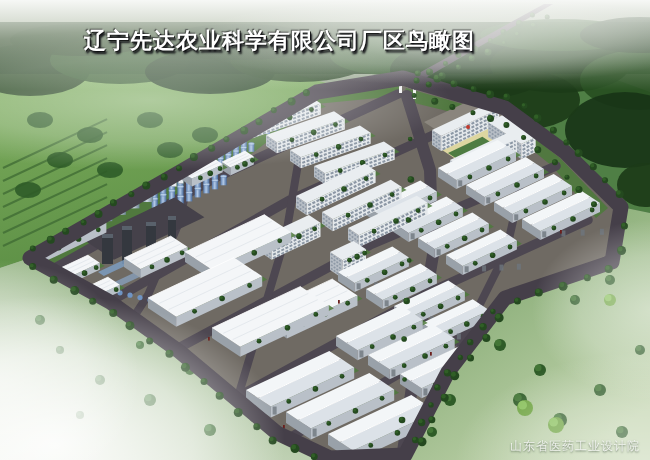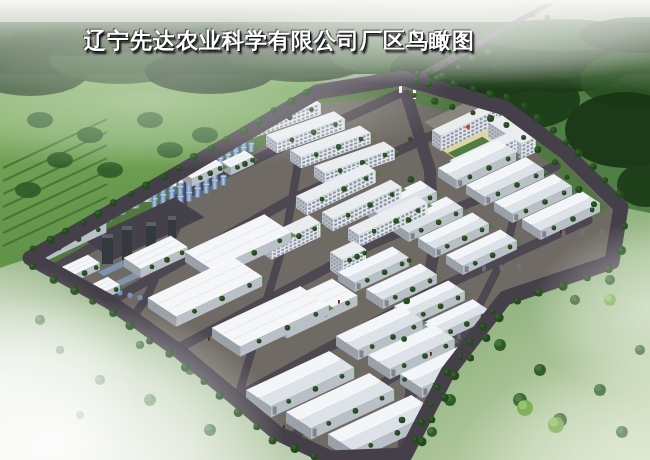--- a/index.html
+++ b/index.html
@@ -1790,13 +1790,14 @@
         <rect x="0" y="0" width="650" height="90" fill="url(#topFog)"></rect>
         <ellipse cx="55" cy="445" rx="230" ry="150" fill="url(#fogG)" opacity="0.95"></ellipse>
         <ellipse cx="0" cy="380" rx="140" ry="120" fill="url(#fogG)" opacity="0.6"></ellipse>
         <ellipse cx="645" cy="462" rx="190" ry="110" fill="url(#fogG)" opacity="0.5"></ellipse>
         <ellipse cx="652" cy="310" rx="120" ry="90" fill="url(#fogG)" opacity="0.5"></ellipse>
         <ellipse cx="150" cy="100" rx="300" ry="70" fill="url(#fogG)" opacity="0.45"></ellipse>
         <ellipse cx="450" cy="40" rx="260" ry="45" fill="url(#fogG)" opacity="0.5"></ellipse>
       </g>
   </svg>
   <div class="title">辽宁先达农业科学有限公司厂区鸟瞰图</div>
+  <div class="watermark">山东省医药工业设计院</div>
 </div>
 
 </body></html>

